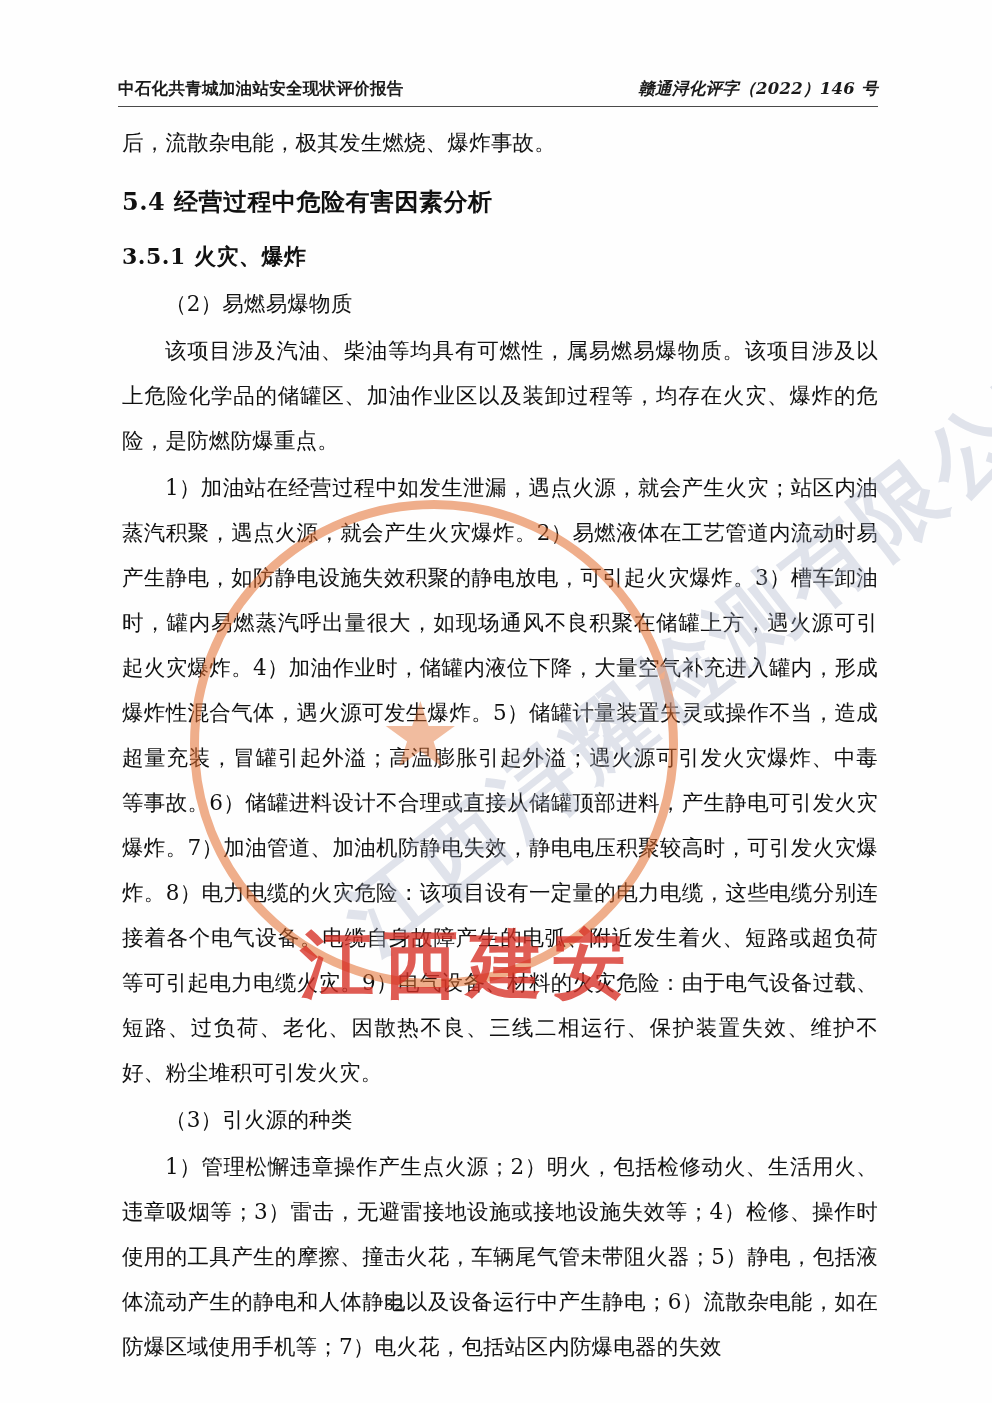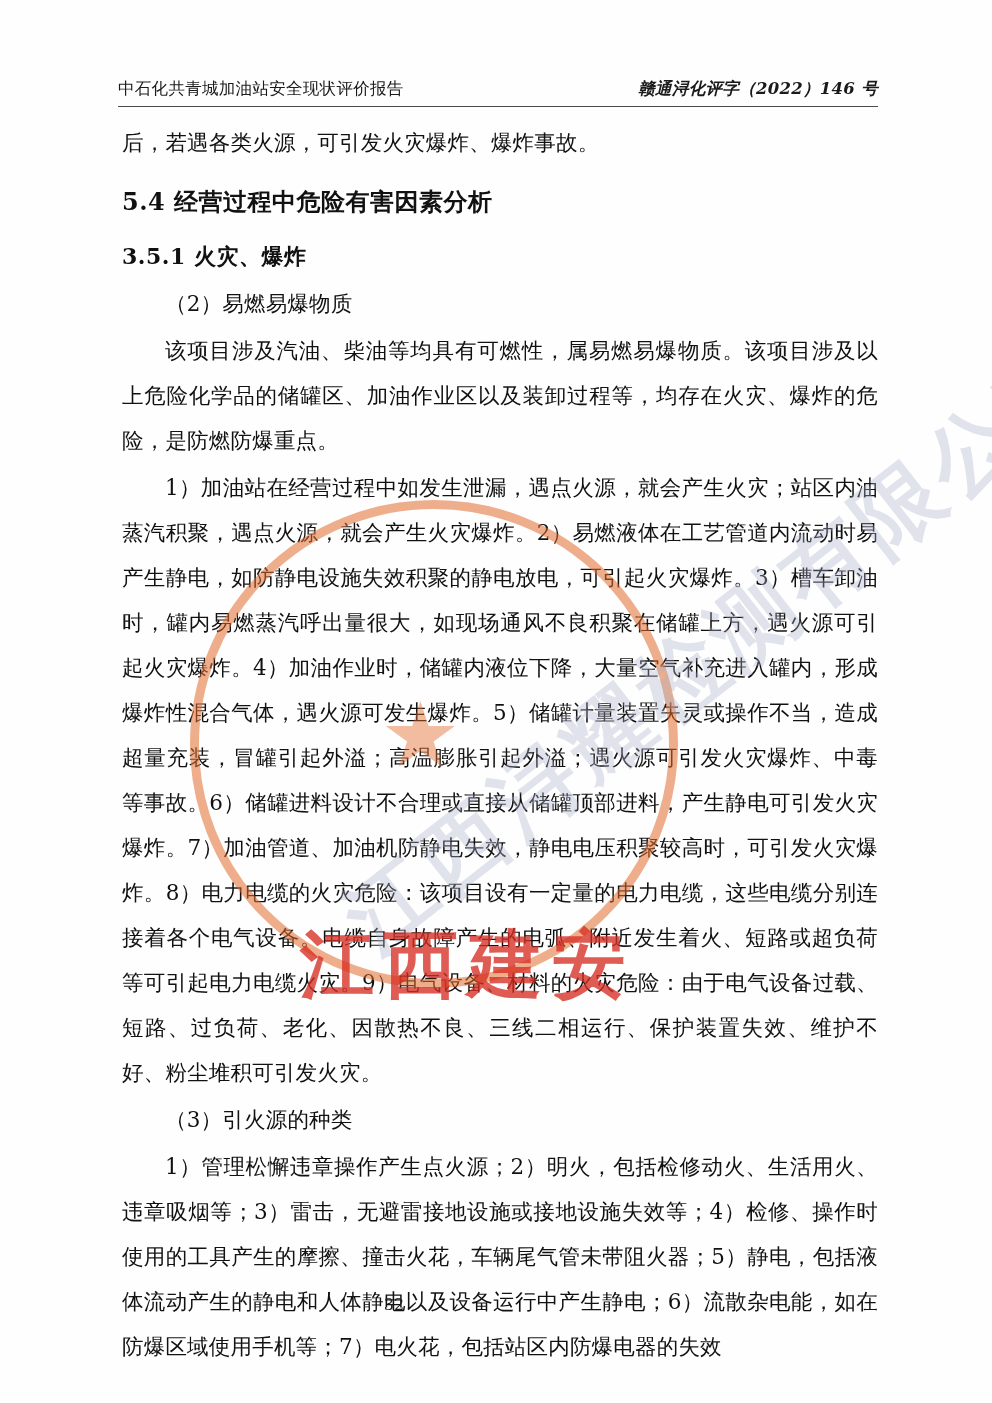--- a/index.html
+++ b/index.html
@@ -26,20 +26,21 @@
     width: 760px;
     display: flex;
     justify-content: space-between;
     align-items: baseline;
     font-size: 16.5px;
     color: #1a1a1a;
     letter-spacing: 0.3px;
   }
   .header .left {
     font-family: "DejaVu Serif", serif;
+    font-weight: bold;
   }
   .header .right {
     font-family: "DejaVu Serif", serif;
     font-weight: bold;
     font-style: italic;
   }
   .header-rule {
     position: absolute;
     top: 106px;
     left: 118px;
@@ -158,21 +159,21 @@
   </div>
 
   <div class="header">
     <span class="left">中石化共青城加油站安全现状评价报告</span>
     <span class="right">赣通浔化评字（2022）146 号</span>
   </div>
   <div class="header-rule"></div>
 
   <div class="content">
 
-    <p class="para">后，若遇各类火源，可引发火灾爆炸、爆炸事故。</p>
+    <p class="para">后，流散杂电能，极其发生燃烧、爆炸事故。</p>
 
     <h2 class="sec">5.4 经营过程中危险有害因素分析</h2>
 
     <h3 class="subsec">3.5.1 火灾、爆炸</h3>
 
     <p class="para indent">（2）易燃易爆物质</p>
     <p class="para indent">该项目涉及汽油、柴油等均具有可燃性，属易燃易爆物质。该项目涉及以上危险化学品的储罐区、加油作业区以及装卸过程等，均存在火灾、爆炸的危险，是防燃防爆重点。</p>
 
     <p class="para indent">1）加油站在经营过程中如发生泄漏，遇点火源，就会产生火灾；站区内油蒸汽积聚，遇点火源，就会产生火灾爆炸。2）易燃液体在工艺管道内流动时易产生静电，如防静电设施失效积聚的静电放电，可引起火灾爆炸。3）槽车卸油时，罐内易燃蒸汽呼出量很大，如现场通风不良积聚在储罐上方，遇火源可引起火灾爆炸。4）加油作业时，储罐内液位下降，大量空气补充进入罐内，形成爆炸性混合气体，遇火源可发生爆炸。5）储罐计量装置失灵或操作不当，造成超量充装，冒罐引起外溢；高温膨胀引起外溢；遇火源可引发火灾爆炸、中毒等事故。6）储罐进料设计不合理或直接从储罐顶部进料，产生静电可引发火灾爆炸。7）加油管道、加油机防静电失效，静电电压积聚较高时，可引发火灾爆炸。8）电力电缆的火灾危险：该项目设有一定量的电力电缆，这些电缆分别连接着各个电气设备。电缆自身故障产生的电弧、附近发生着火、短路或超负荷等可引起电力电缆火灾。9）电气设备、材料的火灾危险：由于电气设备过载、短路、过负荷、老化、因散热不良、三线二相运行、保护装置失效、维护不好、粉尘堆积可引发火灾。</p>
 

